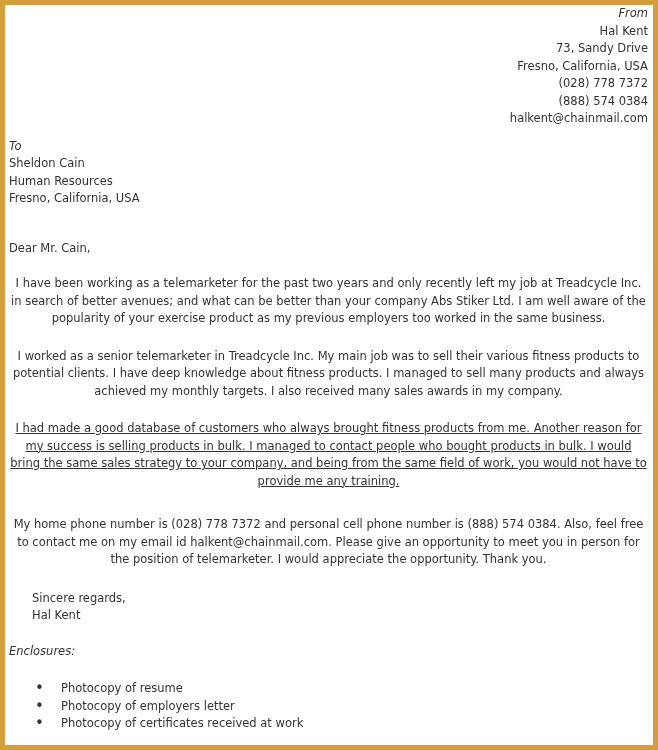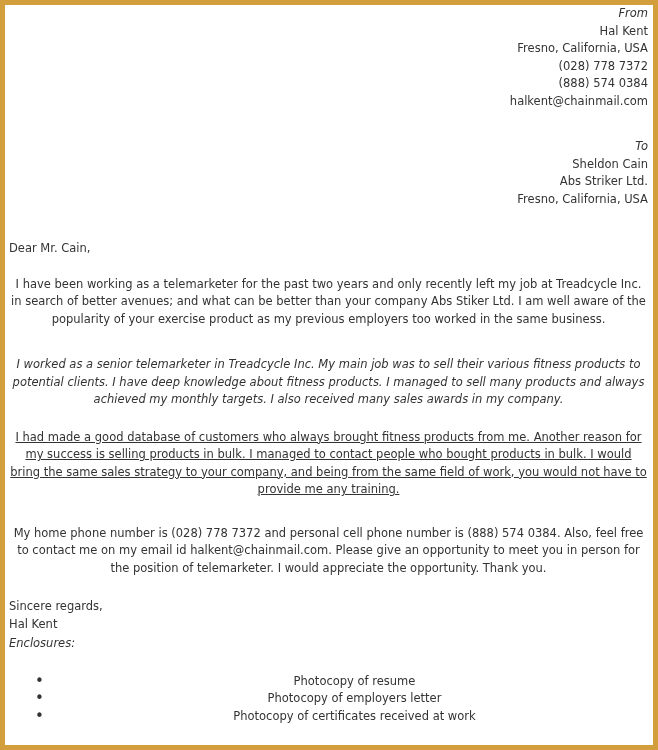--- a/index.html
+++ b/index.html
@@ -20,44 +20,43 @@
     line-height: 17.5px;
     padding: 0 5px 0 4px;
   }
   .label-italic {
     font-style: italic;
   }
   .sender-block {
     text-align: right;
   }
   .recipient-block {
-    margin-top: 28px;
-    text-align: right;
+    margin-top: 10px;
   }
   .salutation {
     margin-top: 32px;
   }
   .body-paragraphs > p.para {
     margin: 18px 0 0 0;
     text-align: center;
   }
-  .body-paragraphs > p.para:nth-child(2) { margin-top: 28px; font-style: italic; }
+  .body-paragraphs > p.para:nth-child(2) { margin-top: 20px; }
   .body-paragraphs > p.para:nth-child(3) { margin-top: 20px; text-decoration: underline; }
   .body-paragraphs > p.para:nth-child(4) { margin-top: 26px; }
   .closing {
     margin-top: 21px;
+    margin-left: 23px;
   }
   .enclosures-label {
-    margin-top: 2px;
+    margin-top: 18px;
   }
   ul.enclosures-list {
     list-style: none;
     margin: 20px 0 0 0;
     padding: 0;
-    text-align: center;
   }
   ul.enclosures-list > li.enclosure-item {
     position: relative;
     padding-left: 52px;
   }
   ul.enclosures-list > li.enclosure-item::before {
     content: "\2022";
     position: absolute;
     left: 26px;
     top: 0;
@@ -66,32 +65,33 @@
 </style>
 </head>
 <body>
 
 <div class="page">
 
   <div class="sender-block">
     <div class="label-italic">From</div>
     <div>
         <div class="line">Hal Kent</div>
+        <div class="line">73, Sandy Drive</div>
         <div class="line">Fresno, California, USA</div>
         <div class="line">(028) 778 7372</div>
         <div class="line">(888) 574 0384</div>
         <div class="line">halkent@chainmail.com</div>
       </div>
   </div>
 
   <div class="recipient-block">
     <div class="label-italic">To</div>
     <div>
         <div class="line">Sheldon Cain</div>
-        <div class="line">Abs Striker Ltd.</div>
+        <div class="line">Human Resources</div>
         <div class="line">Fresno, California, USA</div>
       </div>
   </div>
 
   <div class="salutation">Dear Mr. Cain,</div>
 
   <div class="body-paragraphs">
       <p class="para">I have been working as a telemarketer for the past two years and only recently left my job at Treadcycle Inc. in search of better avenues; and what can be better than your company Abs Stiker Ltd. I am well aware of the popularity of your exercise product as my previous employers too worked in the same business.</p>
       <p class="para">I worked as a senior telemarketer in Treadcycle Inc. My main job was to sell their various fitness products to potential clients. I have deep knowledge about fitness products. I managed to sell many products and always achieved my monthly targets. I also received many sales awards in my company.</p>
       <p class="para">I had made a good database of customers who always brought fitness products from me. Another reason for my success is selling products in bulk. I managed to contact people who bought products in bulk. I would bring the same sales strategy to your company, and being from the same field of work, you would not have to provide me any training.</p>

